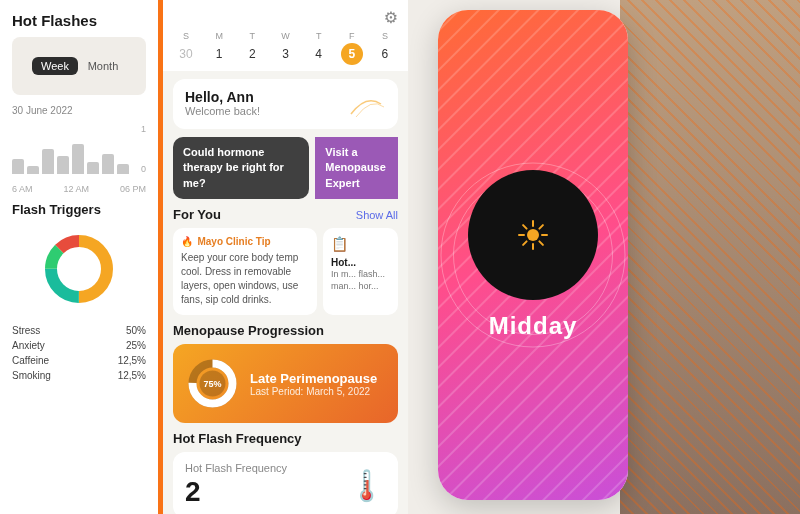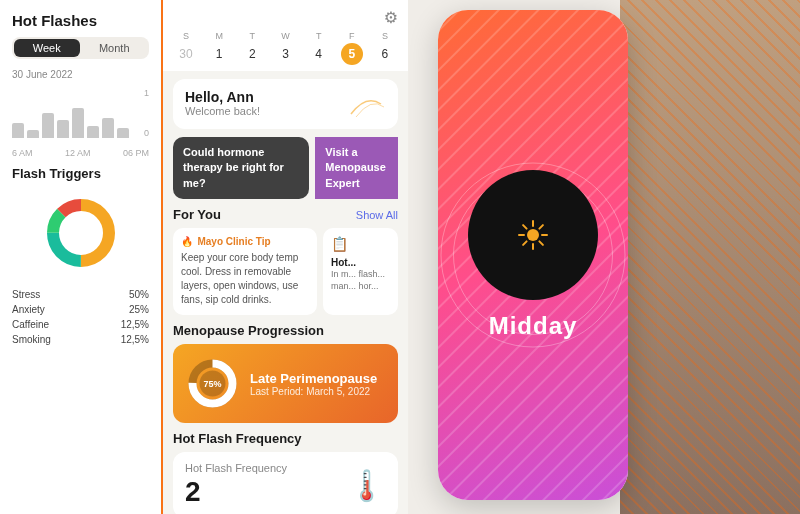--- a/index.html
+++ b/index.html
@@ -14,32 +14,32 @@
     }
 
     
     .left-panel {
       width: 163px;
       background: #fff;
       padding: 12px;
       display: flex;
       flex-direction: column;
       gap: 8px;
-      border-right: 2px solid #f97316;
+      border-right: 5px solid #f97316;
     }
     .left-panel .title {
       font-size: 15px;
       font-weight: 700;
       color: #1a1a1a;
     }
     .week-month-toggle {
       display: flex;
       background: #f0ede8;
       border-radius: 8px;
-      padding: 2px;
+      padding: 20px;
       gap: 2px;
     }
     .week-month-toggle button {
       flex: 1;
       border: none;
       background: transparent;
       font-size: 11px;
       padding: 3px 4px;
       border-radius: 6px;
       cursor: pointer;

